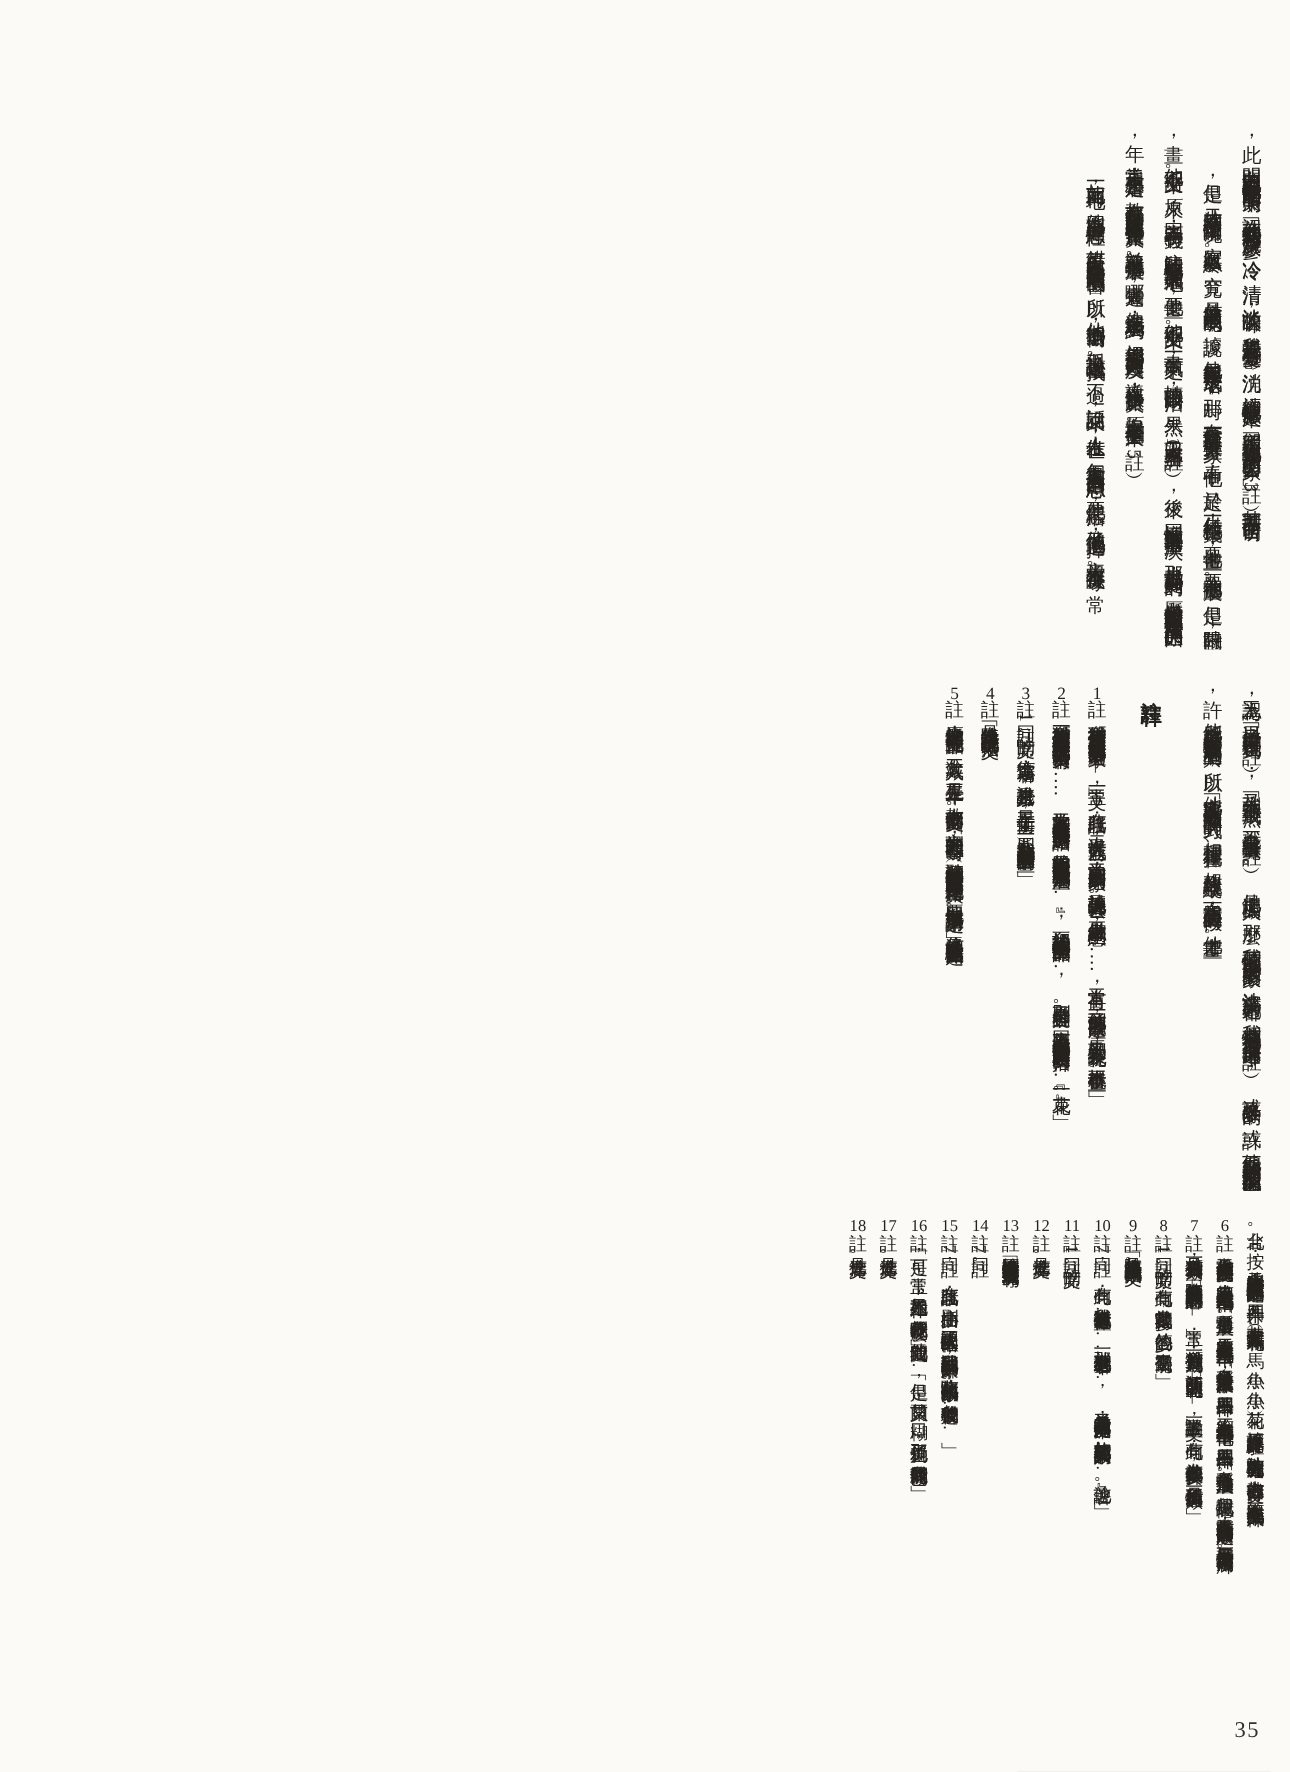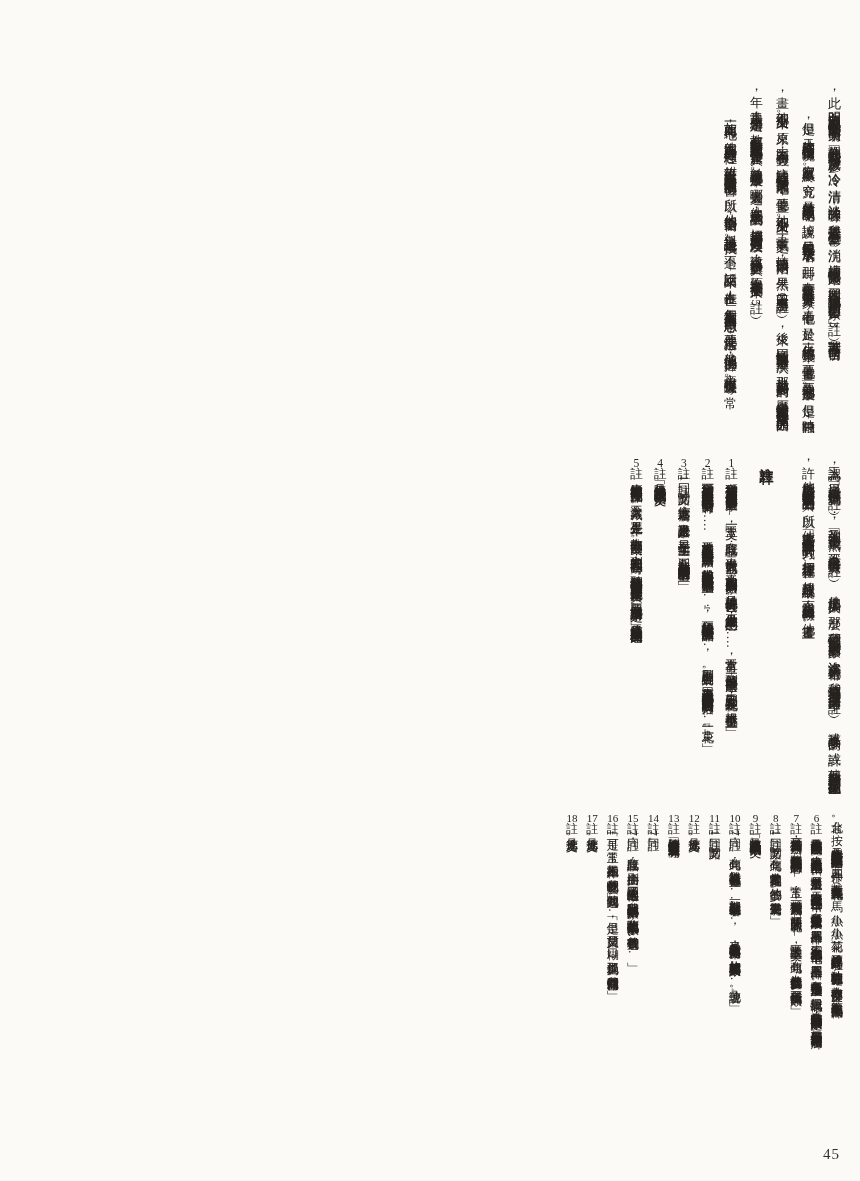--- a/index.html
+++ b/index.html
@@ -125,15 +125,15 @@
       <span class="nlabel"><span>註</span><span class="nnum">16</span></span><span class="ntext">「可是，常玉，如果她不工作，我們吃什麼呢？」他向我問道……「但是，艾爾貝，糊口，那也就夠了，我們僅能糊口而已。」</span>
     </div>
     <div class="note">
       <span class="nlabel"><span>註</span><span class="nnum">17</span></span><span class="ntext">見席德進文。</span>
     </div>
     <div class="note">
       <span class="nlabel"><span>註</span><span class="nnum">18</span></span><span class="ntext">見席德進文。</span>
     </div>
   </section>
 
-  <div class="pageno">45</div>
+  <div class="pageno">35</div>
 
 </div>
 
 </body></html>

